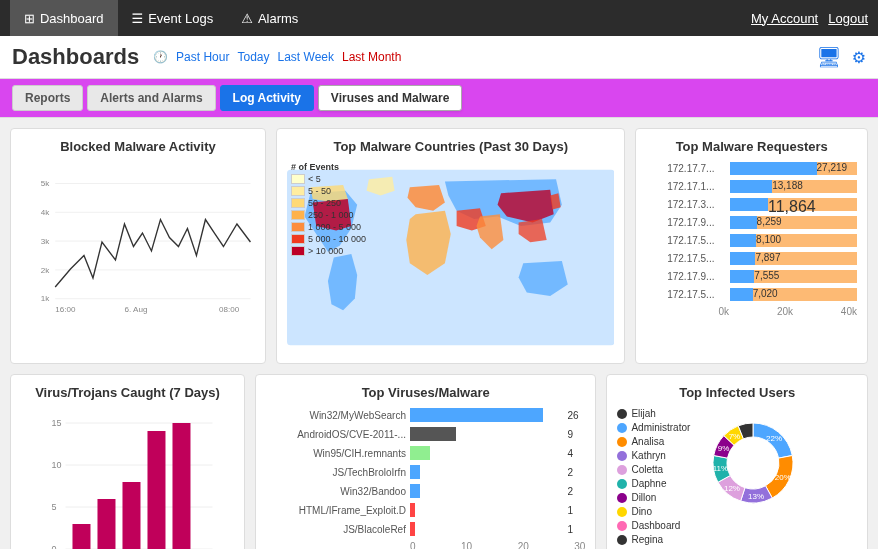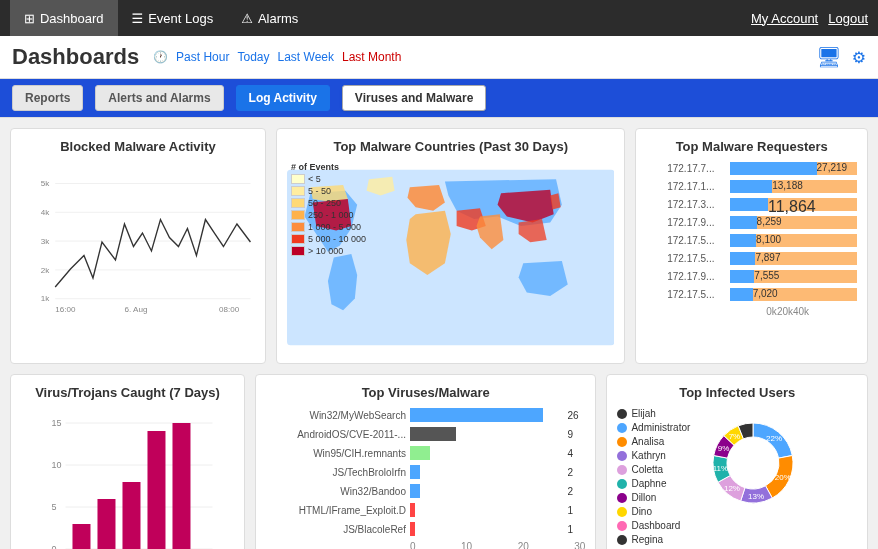--- a/index.html
+++ b/index.html
@@ -15,21 +15,21 @@
     
     .header { background: #fff; padding: 8px 12px; display: flex; align-items: center; border-bottom: 1px solid #ddd; }
     .header h1 { font-size: 22px; font-weight: bold; color: #333; margin-right: 14px; }
     .header .time-links { display: flex; gap: 8px; align-items: center; font-size: 12px; color: #888; }
     .header .time-links a { color: #1a73e8; text-decoration: none; cursor: pointer; }
     .header-right { margin-left: auto; display: flex; gap: 10px; align-items: center; }
     .monitor-icon { color: #1a73e8; font-size: 20px; }
     .settings-icon { color: #1a73e8; font-size: 16px; }
 
     
-    .tab-bar { background: #1d4ed8; padding: 0 12px; border-bottom: 1px solid #ddd; display: flex; gap: 12px; padding-bottom: 6px; padding-top: 6px; }
+    .tab-bar { background: #d946ef; padding: 0 12px; border-bottom: 1px solid #ddd; display: flex; gap: 4px; padding-bottom: 6px; padding-top: 6px; }
     .tab { padding: 5px 12px; border-radius: 3px; cursor: pointer; font-size: 12px; font-weight: bold; }
     .tab.default { background: #e8e8e8; color: #555; border: 1px solid #ccc; }
     .tab.primary { background: #1a73e8; color: #fff; border: 1px solid #1a73e8; }
     .tab.selected { background: #fff; color: #333; border: 1px solid #aaa; box-shadow: 0 1px 3px rgba(0,0,0,0.1); }
 
     
     .main { padding: 10px; display: flex; flex-direction: column; gap: 10px; }
 
     
     .row { display: flex; gap: 10px; }
@@ -43,21 +43,21 @@
 
     
     .map-card { flex: 1.4; }
 
     
     .requesters-card { flex: 0.9; }
     .requester-row { display: flex; align-items: center; margin-bottom: 5px; gap: 16px; }
     .req-label { width: 68px; font-size: 10px; color: #555; text-align: right; overflow: hidden; }
     .req-bar-wrap { flex: 1; background: #fdba74; height: 13px; position: relative; }
     .req-bar { height: 13px; background: #4da6ff; position: absolute; left: 0; top: 0; }
-    .req-axis { display: flex; justify-content: center; font-size: 10px; color: #888; margin-top: 4px; padding-left: 72px; }
+    .req-axis { display: flex; justify-content: space-between; font-size: 10px; color: #888; margin-top: 4px; padding-left: 72px; }
     .legend-item { display: flex; align-items: center; gap: 3px; margin-bottom: 2px; }
     .legend-color { width: 14px; height: 10px; }
 
     
     .vt-card { flex: 0.8; }
     .bar-chart-area { width: 100%; height: 165px; }
 
     
     .tv-card { flex: 1.2; }
     .virus-row { display: flex; align-items: center; margin-bottom: 5px; gap: 4px; }

